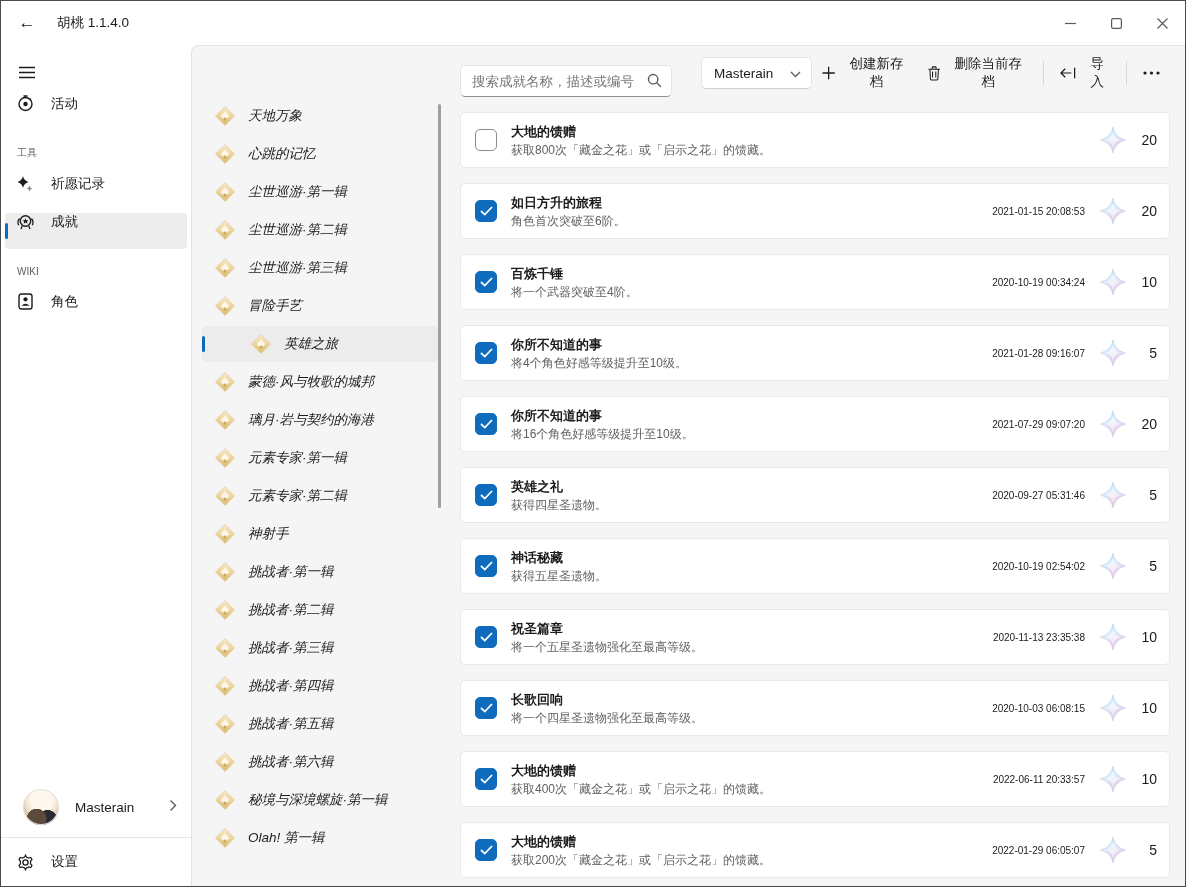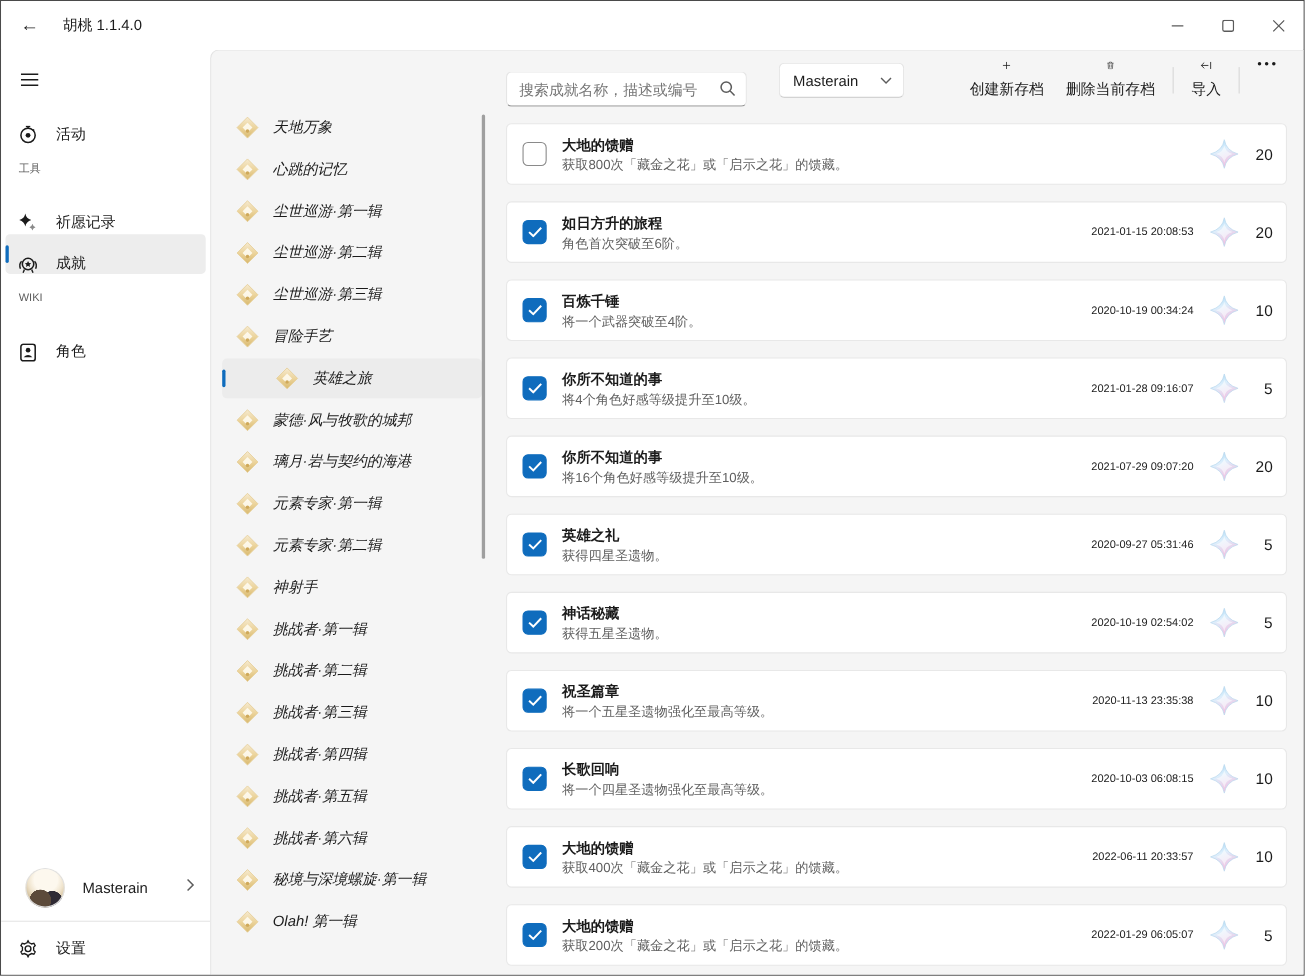--- a/index.html
+++ b/index.html
@@ -11,21 +11,21 @@
   }
   
   .titlebar { position:absolute; left:0; top:0; width:100%; height:44px; background:#fff; display:flex; align-items:center; }
   .back-btn { width:32px; height:32px; margin-left:10px; border:none; background:transparent; font-size:17px; color:#1b1b1b; border-radius:4px; display:flex; align-items:center; justify-content:center; cursor:pointer; }
   .win-title { margin-left:14px; font-size:13.5px; color:#1b1b1b; }
   .win-controls { position:absolute; right:0; top:0; height:44px; display:flex; }
   .win-btn { width:46px; height:100%; border:none; background:transparent; display:flex; align-items:center; justify-content:center; color:#5a5a5a; cursor:pointer; }
   
   .sidebar { position:absolute; left:0; top:44px; width:190px; height:843px; background:#fff; }
   .hamburger { margin:10px 0 6px 6px; width:40px; height:34px; border:none; background:transparent; border-radius:4px; display:flex; align-items:center; justify-content:center; cursor:pointer; }
-  .nav-item { position:relative; height:36px; margin:2px 4px; border-radius:4px; display:flex; align-items:flex-end; cursor:pointer; }
+  .nav-item { position:relative; height:36px; margin:2px 4px; border-radius:4px; display:flex; align-items:flex-start; cursor:pointer; }
   .nav-item.selected { background:#ededed; }
   .nav-item .pill { display:none; }
   .nav-item.selected .pill { display:block; position:absolute; left:0; top:10px; width:3px; height:16px; border-radius:2px; background:#0f6cbd; }
   .nav-icon { width:40px; display:flex; align-items:center; justify-content:center; color:#1b1b1b; }
   .nav-label { font-size:13.5px; margin-left:6px; color:#1b1b1b; }
   .nav-section { height:40px; display:flex; align-items:center; padding-left:16px; font-size:10px; color:#5c5c5c; }
   .sidebar-bottom { position:absolute; left:0; bottom:0; width:100%; }
   .user-row { height:56px; display:flex; align-items:center; cursor:pointer; position:relative; }
   .avatar { width:36px; height:36px; border-radius:50%; margin-left:22px;
     background:
@@ -51,21 +51,21 @@
   .cat-scrollbar { position:absolute; left:246px; top:58px; width:3px; height:404px; border-radius:2px; background:#9f9f9f; cursor:pointer; }
   
   .toolbar { position:absolute; left:268px; top:8px; width:710px; height:38px; display:flex; align-items:center; }
   .searchbox { position:relative; width:219px; height:32px;margin-top:16px; }
   .searchbox input { width:100%; height:100%; border:1px solid #e5e5e5; border-bottom:1px solid #8f8f8f; border-radius:5px; background:#fff; padding:0 34px 0 11px; font-size:13.5px; font-family:inherit; color:#1b1b1b; }
   .searchbox input::placeholder { color:#767676; }
   .search-ic { position:absolute; right:10px; top:8px; color:#5c5c5c; cursor:pointer; }
   .combo { margin-left:29px; width:114px; height:32px; background:#fff; border:1px solid #e5e5e5; border-bottom:1px solid #cfcfcf; border-radius:5px; display:flex; align-items:center; padding:0 10px 0 12px; cursor:pointer; }
   .combo-text { font-size:13.5px; flex:1; }
   .combo-chev { color:#5c5c5c; }
-  .tool-btn { height:34px; border:none; background:transparent; border-radius:4px; display:flex; align-items:center; gap:9px; padding:0 10px; font-size:13.5px; font-family:inherit; color:#1b1b1b; cursor:pointer;flex-direction:column; }
+  .tool-btn { height:34px; border:none; background:transparent; border-radius:4px; display:flex; align-items:center; gap:9px; padding:0 10px; font-size:13.5px; font-family:inherit; color:#1b1b1b; cursor:pointer; }
   .vdiv { width:1px; height:24px; background:#d8d8d8; margin:0 6px; }
   .tools-right { margin-left:auto; display:flex; align-items:center; }
   
   .ach-list { position:absolute; left:268px; top:66px; width:710px; }
   .ach-card { height:56px; margin-bottom:15px; background:#fff; border:1px solid #e8e8e8; border-radius:5px; display:flex; align-items:center; padding:0 12px 0 14px; }
   .chk { width:22px; height:22px; border-radius:5px; border:1px solid #8a8a8a; background:#fff; flex:0 0 auto; display:flex; align-items:center; justify-content:center; cursor:pointer; }
   .chk.checked { background:#0f6cbd; border-color:#0f6cbd; }
   .ach-text { margin-left:14px; flex:1; min-width:0; }
   .ach-title { font-size:13px; font-weight:700; color:#1b1b1b; line-height:19px; }
   .ach-desc { font-size:12px; color:#5f5f5f; line-height:17px; margin-top:1px; }

